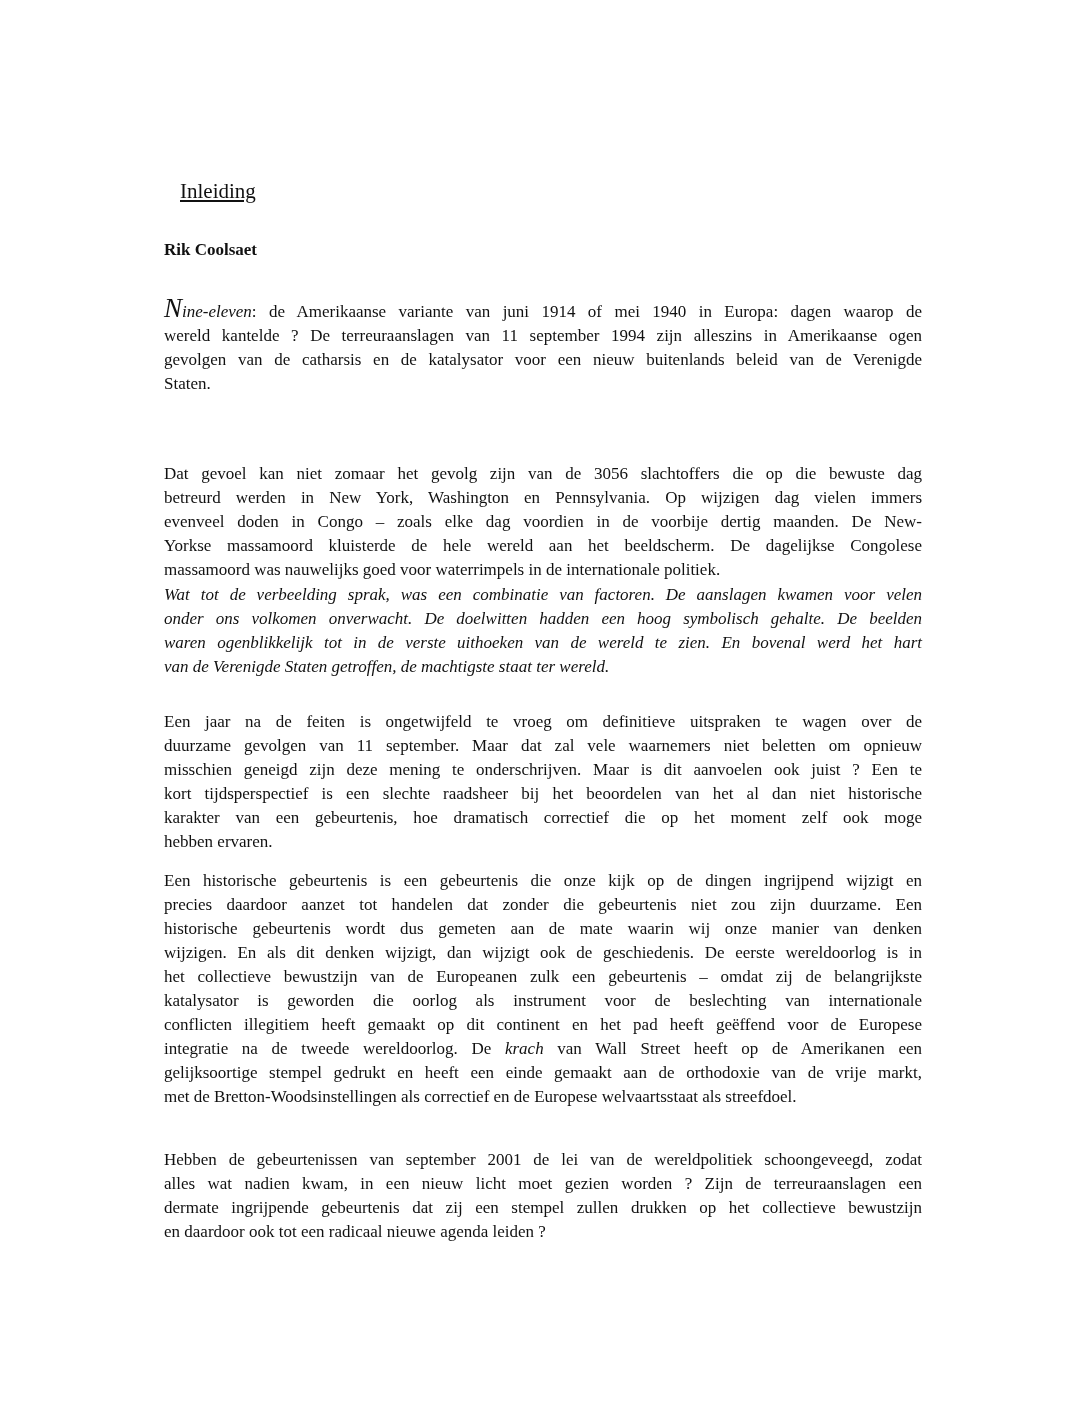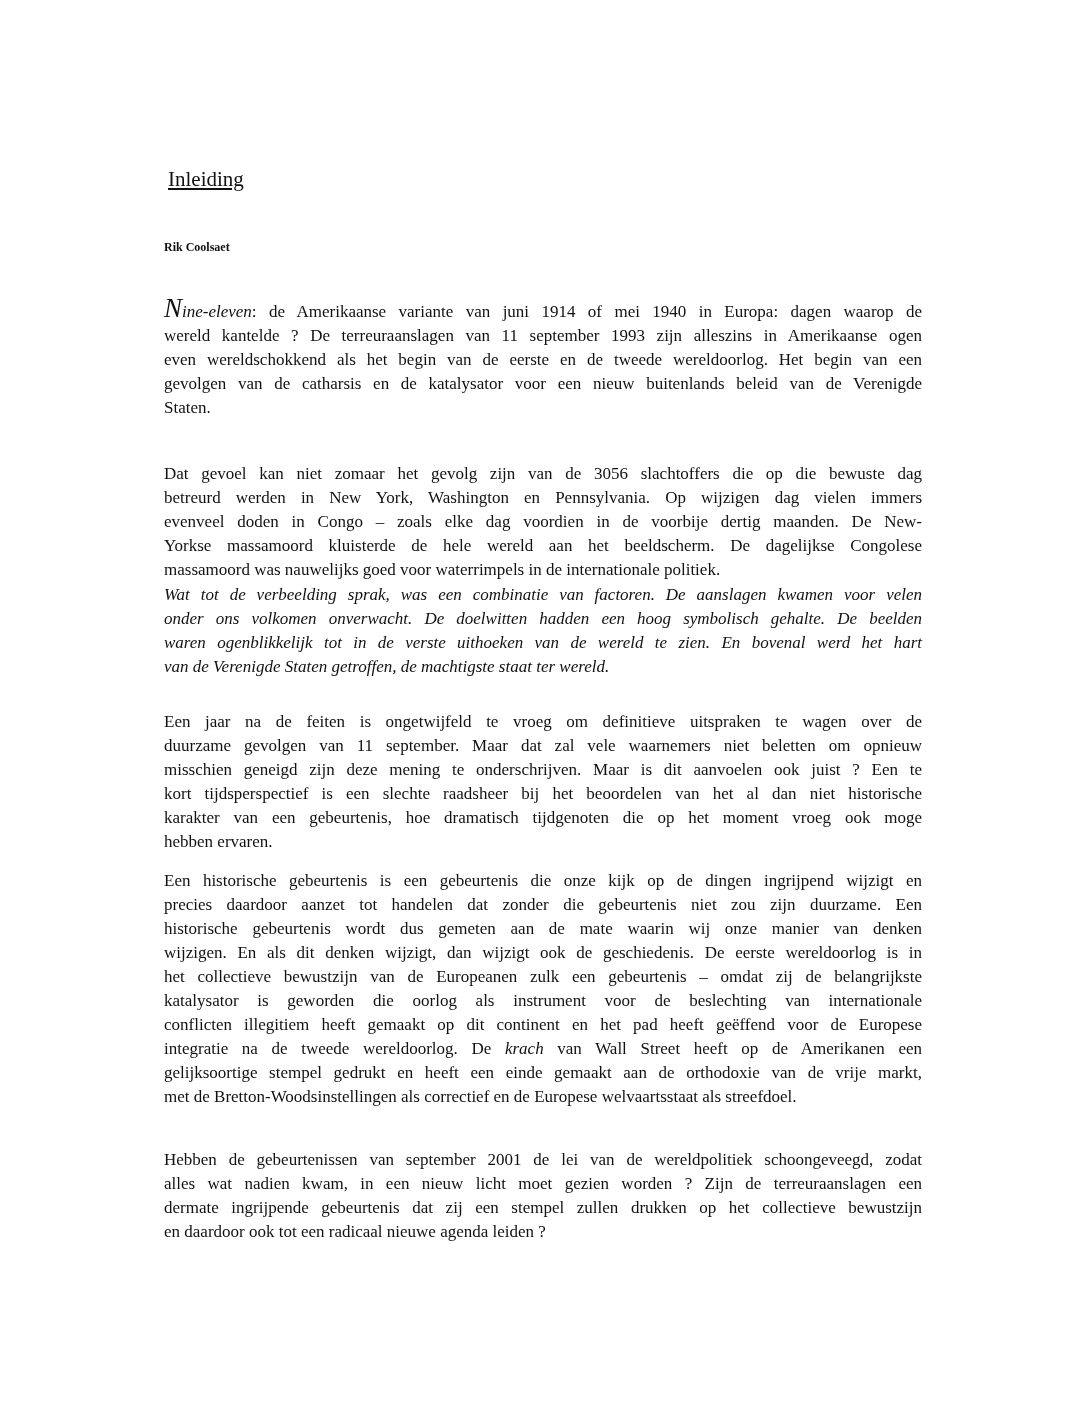--- a/index.html
+++ b/index.html
@@ -1,20 +1,20 @@
 <!DOCTYPE html>
 <html><head>
   <meta charset="utf-8">
   <style>
     html, body { margin: 0; padding: 0; background: #ffffff; }
     body { width: 1088px; height: 1408px; position: relative; overflow: hidden;
            font-family: "Liberation Serif", "DejaVu Serif", serif; color: #111; }
     .page { position: absolute; left: 164px; top: 0; width: 758px; }
-    .title { position: absolute; top: 163px; left: 0; font-size: 21px; text-decoration: underline; margin: 4px; font-weight: normal; }
-    .author { position: absolute; top: 240px; left: 0; font-size: 12px; font-weight: bold; margin: 0; }
+    .title { position: absolute; top: 163px; left: 0; font-size: 21px; text-decoration: underline; margin: 16px; font-weight: normal; }
+    .author { position: absolute; top: 240px; left: 0; font-size: 17px; font-weight: bold; margin: 0; }
     .para { position: absolute; left: 0; width: 758px; font-size: 17px; line-height: 24px; margin: 0; }
     .line { display: block; text-align: justify; text-align-last: justify; white-space: nowrap; }
     .line.last { text-align-last: left; }
     .line span { }
     .dropcap { font-size: 27px; font-style: italic; }
     .it { font-style: italic; }
     #p1 { top: 296px; }
     #p2 { top: 462px; }
     #p3 { top: 583px; font-style: italic; }
     #p4 { top: 710px; }
@@ -23,22 +23,21 @@
   </style>
 </head>
 <body>
 
 <div class="page">
   <h1 class="title">Inleiding</h1>
   <h2 class="author">Rik Coolsaet</h2>
 
   <div class="para" id="p1">
     <span class="line"><span class="dropcap">N</span><span class="it">ine-eleven</span><span>: de Amerikaanse variante van juni 1914 of mei 1940 in Europa: dagen waarop de</span></span>
-    <span class="line">wereld kantelde ? De terreuraanslagen van 11 september 1993 zijn alleszins in Amerikaanse ogen</span>
-    <span class="line">even wereldschokkend als het begin van de eerste en de tweede wereldoorlog. Het begin van een</span>
+    <span class="line">wereld kantelde ? De terreuraanslagen van 11 september 1994 zijn alleszins in Amerikaanse ogen</span>
     <span class="line">gevolgen van de catharsis en de katalysator voor een nieuw buitenlands beleid van de Verenigde</span>
     <span class="line last">Staten.</span>
   </div>
 
   <div class="para" id="p2">
     <span class="line">Dat gevoel kan niet zomaar het gevolg zijn van de 3056 slachtoffers die op die bewuste dag</span>
     <span class="line">betreurd werden in New York, Washington en Pennsylvania. Op wijzigen dag vielen immers</span>
     <span class="line">evenveel doden in Congo – zoals elke dag voordien in de voorbije dertig maanden. De New-</span>
     <span class="line">Yorkse massamoord kluisterde de hele wereld aan het beeldscherm. De dagelijkse Congolese</span>
     <span class="line last">massamoord was nauwelijks goed voor waterrimpels in de internationale politiek.</span>
@@ -49,21 +48,21 @@
     <span class="line">onder ons volkomen onverwacht. De doelwitten hadden een hoog symbolisch gehalte. De beelden</span>
     <span class="line">waren ogenblikkelijk tot in de verste uithoeken van de wereld te zien. En bovenal werd het hart</span>
     <span class="line last">van de Verenigde Staten getroffen, de machtigste staat ter wereld.</span>
   </div>
 
   <div class="para" id="p4">
     <span class="line">Een jaar na de feiten is ongetwijfeld te vroeg om definitieve uitspraken te wagen over de</span>
     <span class="line">duurzame gevolgen van 11 september. Maar dat zal vele waarnemers niet beletten om opnieuw</span>
     <span class="line">misschien geneigd zijn deze mening te onderschrijven. Maar is dit aanvoelen ook juist ? Een te</span>
     <span class="line">kort tijdsperspectief is een slechte raadsheer bij het beoordelen van het al dan niet historische</span>
-    <span class="line">karakter van een gebeurtenis, hoe dramatisch tijdgenoten die op het moment vroeg ook moge</span>
+    <span class="line">karakter van een gebeurtenis, hoe dramatisch correctief die op het moment zelf ook moge</span>
     <span class="line last">hebben ervaren.</span>
   </div>
 
   <div class="para" id="p5">
     <span class="line">Een historische gebeurtenis is een gebeurtenis die onze kijk op de dingen ingrijpend wijzigt en</span>
     <span class="line">precies daardoor aanzet tot handelen dat zonder die gebeurtenis niet zou zijn duurzame. Een</span>
     <span class="line">historische gebeurtenis wordt dus gemeten aan de mate waarin wij onze manier van denken</span>
     <span class="line">wijzigen. En als dit denken wijzigt, dan wijzigt ook de geschiedenis. De eerste wereldoorlog is in</span>
     <span class="line">het collectieve bewustzijn van de Europeanen zulk een gebeurtenis – omdat zij de belangrijkste</span>
     <span class="line">katalysator is geworden die oorlog als instrument voor de beslechting van internationale</span>

